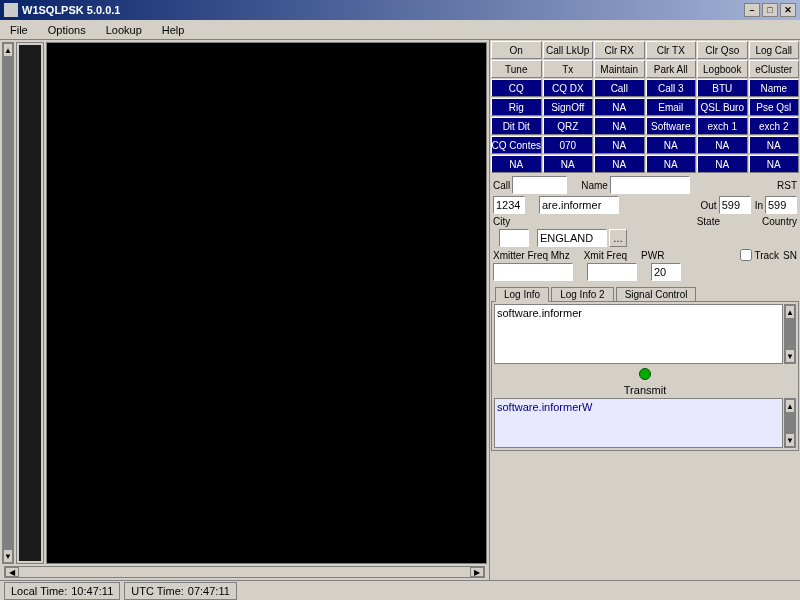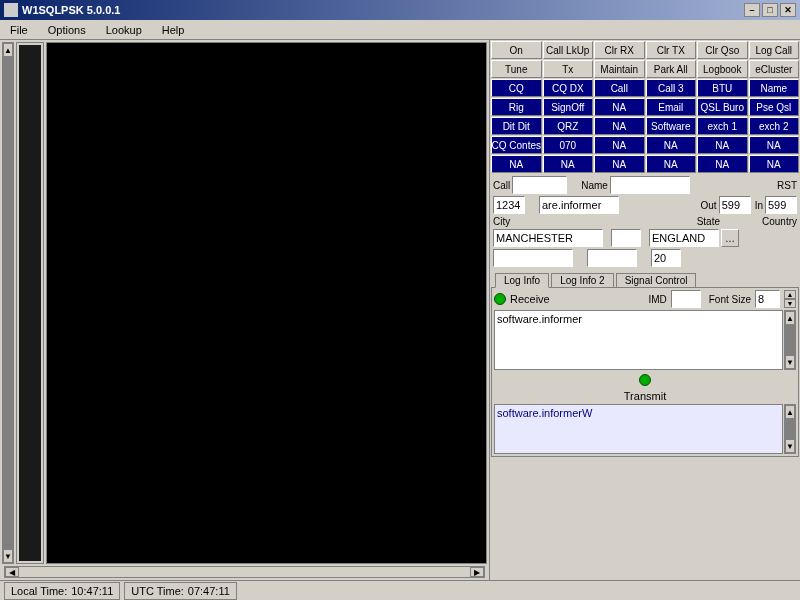--- a/index.html
+++ b/index.html
@@ -390,57 +390,54 @@
         <input class="field-input" style="width: 32px;" value="599">
       </div>
 
       <div class="field-row">
         <span class="field-label">City</span>
         <span style="flex:1;"></span>
         <span class="field-label" style="margin-right:40px;">State</span>
         <span class="field-label">Country</span>
       </div>
       <div class="field-row">
-        <input class="field-input" style="width: 110px;" value="MANCHESTER">
         <span style="width:4px;"></span>
         <input class="field-input" style="width: 30px;" value="">
         <span style="width:4px;"></span>
         <input class="field-input" style="width: 70px;" value="ENGLAND">
         <div class="btn" style="width:18px; flex:none;">…</div>
       </div>
 
       <div class="field-row">
+        <span class="field-label">Xmitter Freq Mhz</span>
+        <span style="width:10px;"></span>
+        <span class="field-label">Xmit Freq</span>
+        <span style="width:10px;"></span>
+        <span class="field-label">PWR</span>
+        <span style="flex:1;"></span>
+        <input type="checkbox" style="width: 12px; height: 12px;">
+        <span class="field-label">Track</span>
+        <span class="field-label" style="margin-left:2px;">SN</span>
+      </div>
+      <div class="field-row">
         <input class="field-input" style="width: 80px;" value="">
         <span style="width:10px;"></span>
         <input class="field-input" style="width: 50px;" value="">
         <span style="width:10px;"></span>
         <input class="field-input" style="width: 30px;" value="20">
       </div>
     </div>
 
     <div class="tabs-area">
       <div class="tab tab-active">Log Info</div>
       <div class="tab">Log Info 2</div>
       <div class="tab">Signal Control</div>
     </div>
 
     <div style="background:#d4d0c8; padding:2px; border:1px solid #808080; margin-top:-1px;">
-      <div class="rx-header">
-        <div class="rx-indicator"></div>
-        <span>Receive</span>
-        <span style="flex:1;"></span>
-        <span class="field-label">IMD</span>
-        <input class="field-input" style="width: 30px;" value="">
-        <span style="margin-left:4px;" class="field-label">Font Size</span>
-        <input class="field-input" style="width: 25px;" value="8">
-        <div style="display:flex; flex-direction:column;">
-          <div style="width:12px; height:9px; border:1px solid #808080; background:#d4d0c8; font-size:7px; display:flex; align-items:center; justify-content:center;">▲</div>
-          <div style="width:12px; height:9px; border:1px solid #808080; background:#d4d0c8; font-size:7px; display:flex; align-items:center; justify-content:center;">▼</div>
-        </div>
-      </div>
       <div class="rx-row">
         <div class="rx-text-area" style="height:58px;">
           <span>software.informer</span>
         </div>
         <div class="rx-scroll" style="display:flex; flex-direction:column;">
           <div style="height:14px; background:#d4d0c8; border:1px solid #808080; font-size:8px; display:flex; align-items:center; justify-content:center;">▲</div>
           <div style="flex:1; background:#808080;"></div>
           <div style="height:14px; background:#d4d0c8; border:1px solid #808080; font-size:8px; display:flex; align-items:center; justify-content:center;">▼</div>
         </div>
       </div>

